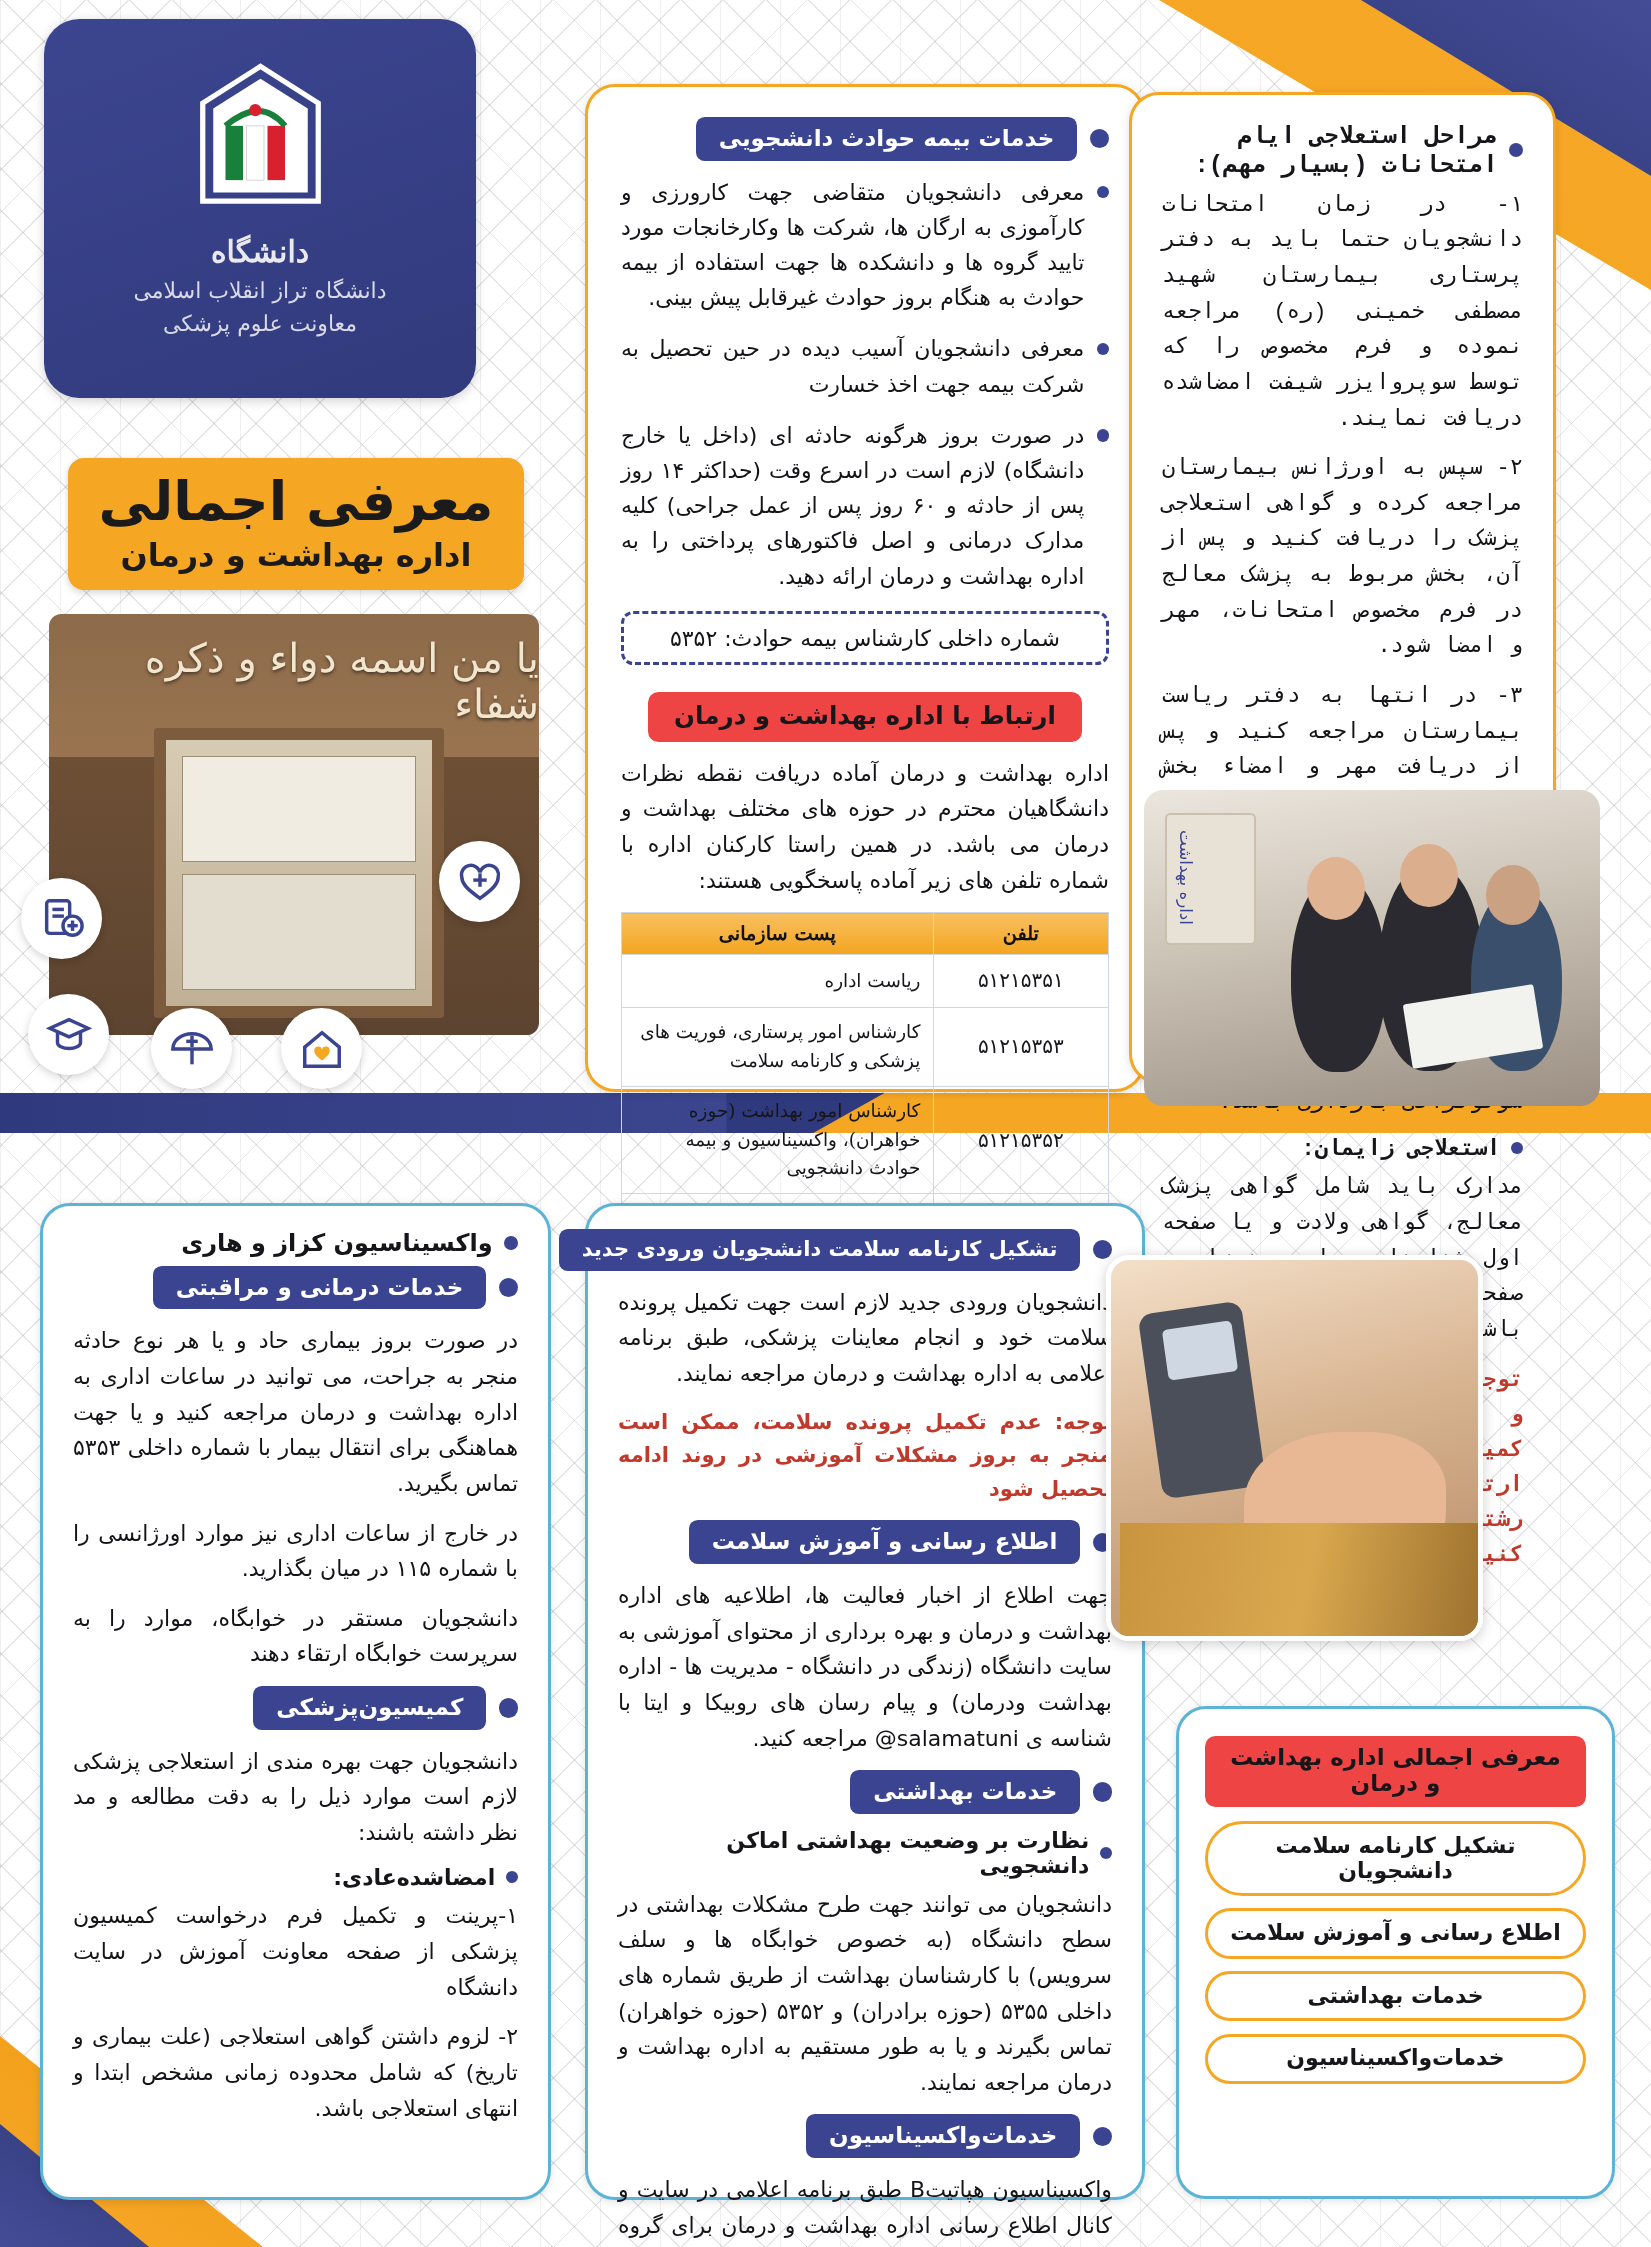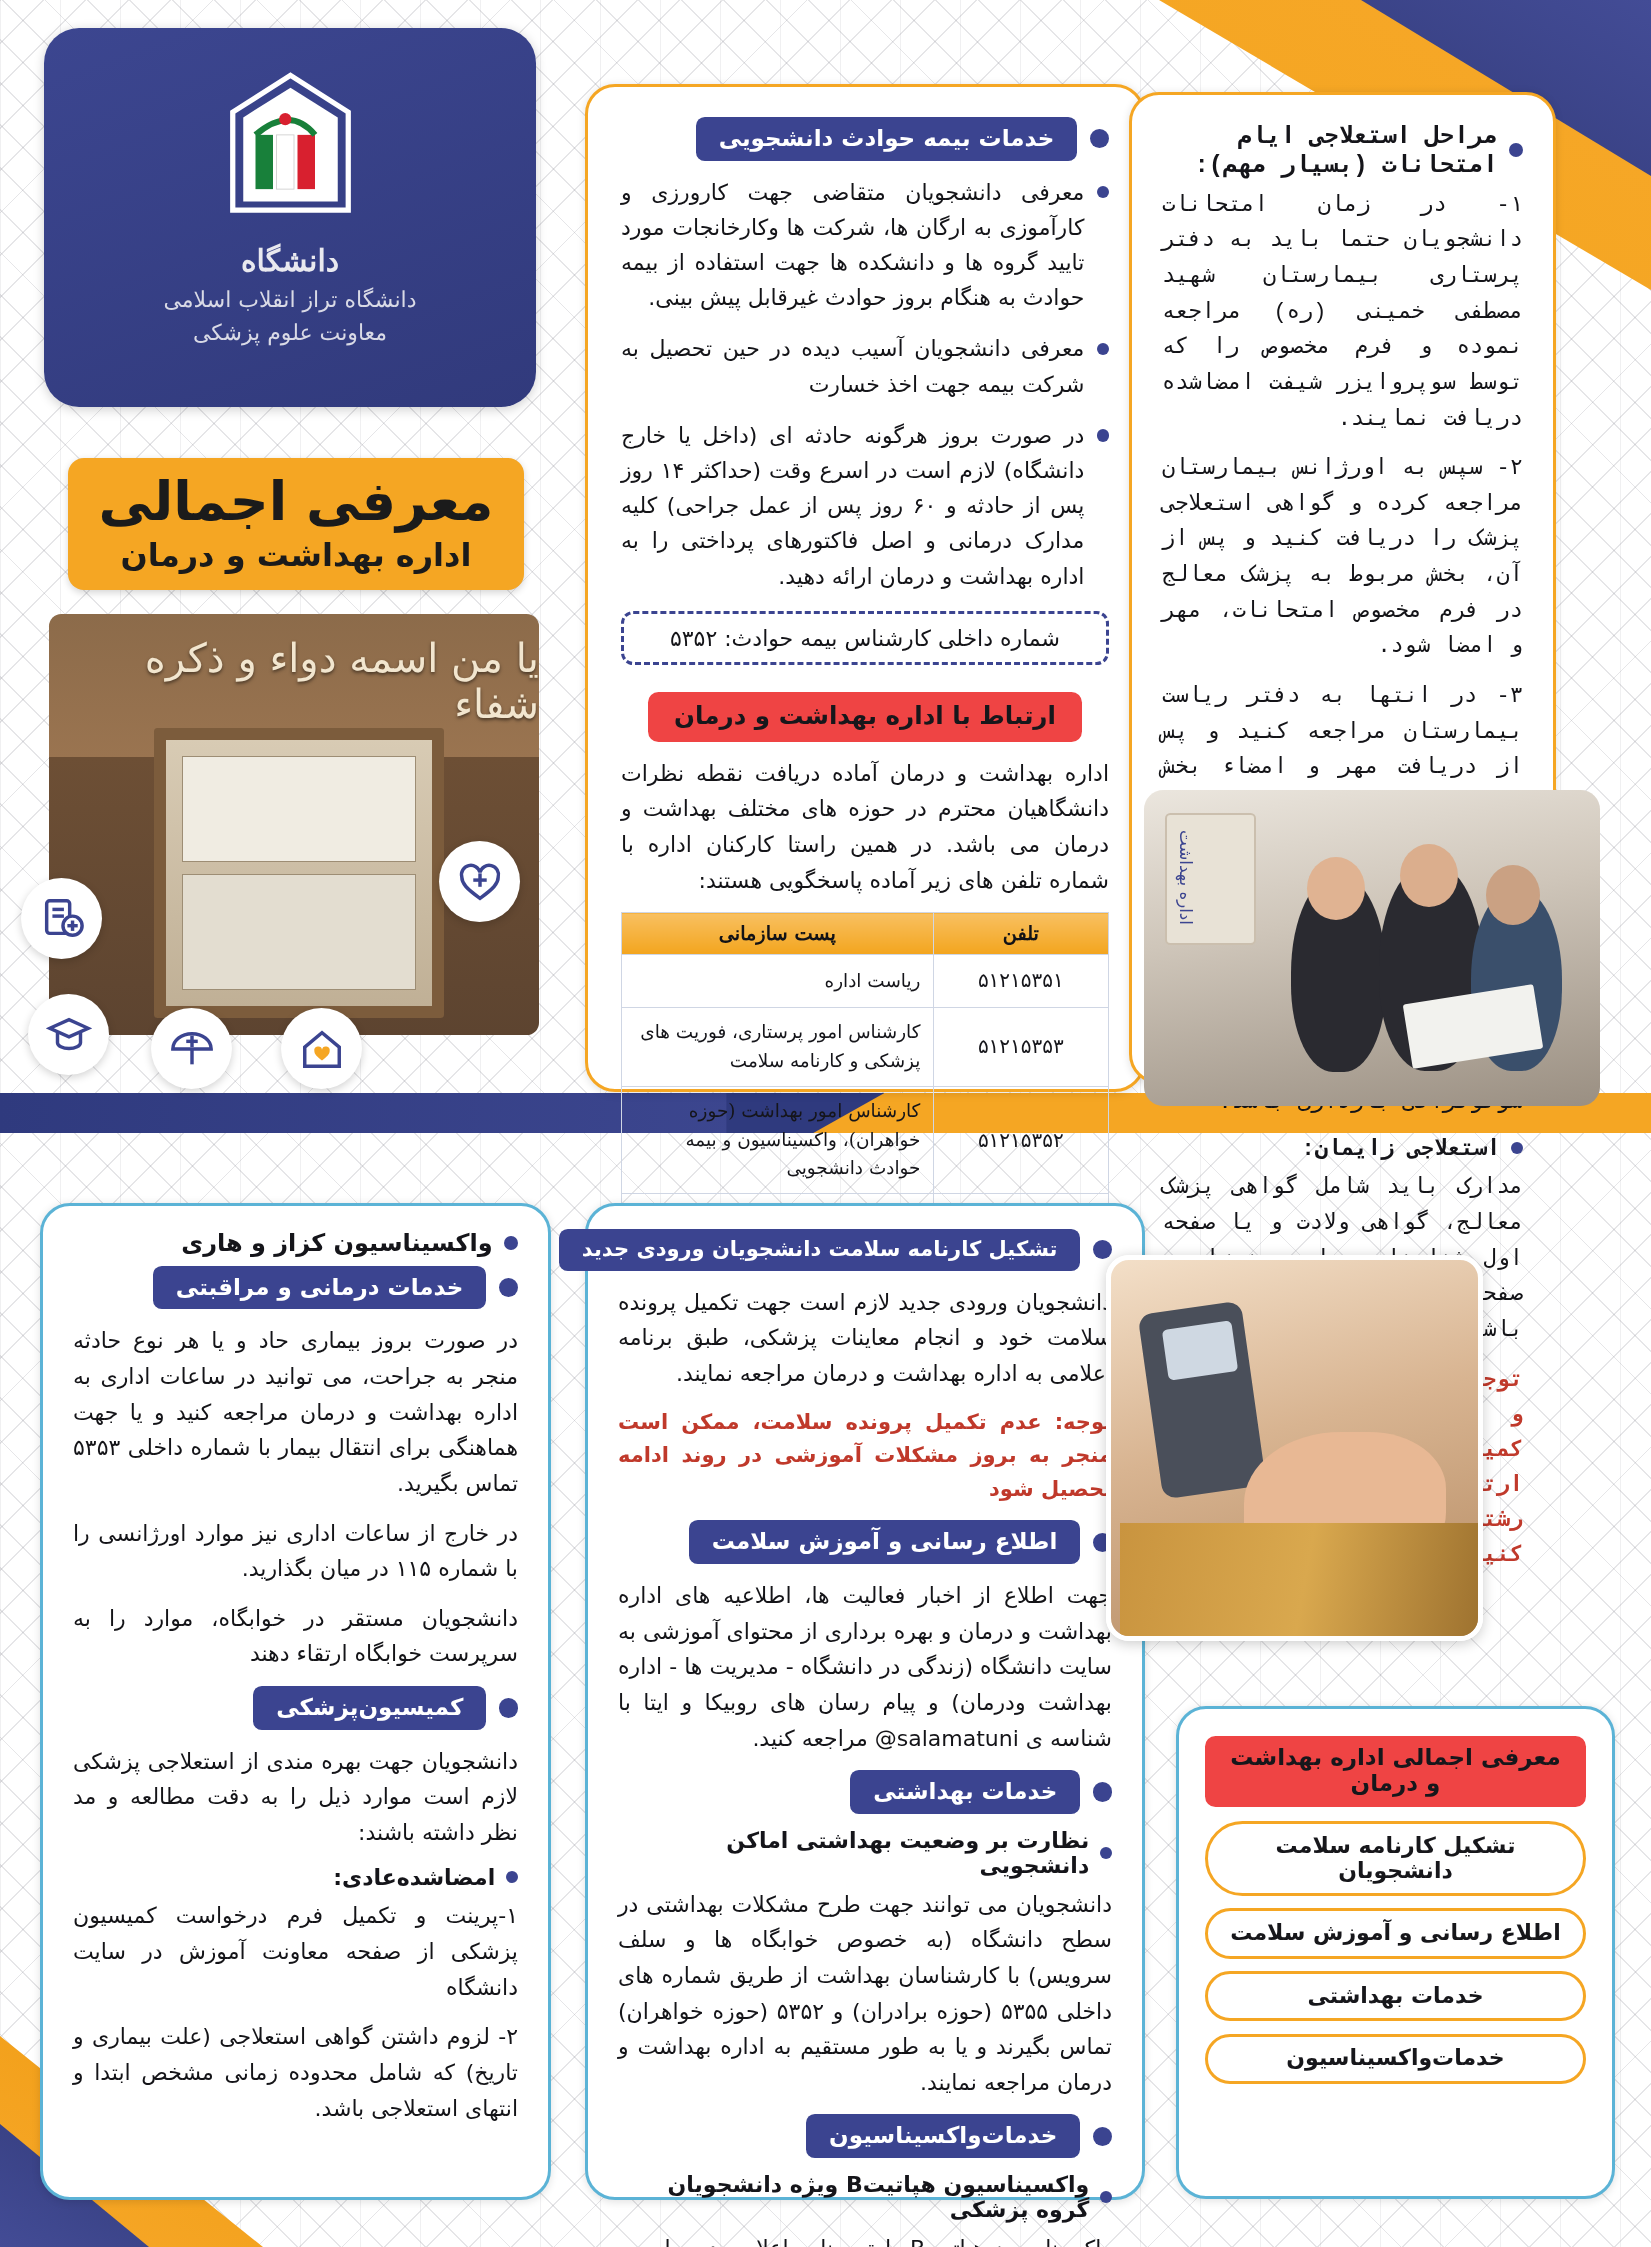--- a/index.html
+++ b/index.html
@@ -58,21 +58,21 @@
   .card{
     position:absolute; background:#fff; z-index:5;
     border-radius:30px;
     box-shadow:0 1.8px 8px rgba(0,0,0,.12);
   }
   .card.orange{ border:3.5px solid #f5a623; }
   .card.blue{ border:3.5px solid #5bb3d6; }
 
   
   .logo-panel{
-    position:absolute; left:44px; top:28px; width:492px; height:379px;
+    position:absolute; left:44px; top:19px; width:432px; height:379px;
     background:linear-gradient(160deg,#3c4690 0%,#313a7c 100%);
     border-radius:35px; z-index:6;
     display:flex; flex-direction:column; align-items:center; justify-content:flex-start;
     padding-top:42px;
     box-shadow:0 2.6px 10.5px rgba(0,0,0,.18);
   }
   .logo-mark{ width:147px; height:156px; position:relative; }
   .logo-script{
     margin-top:12.3px; text-align:center; line-height:1.5;
     font-family:"DejaVu Serif","Liberation Serif",serif;
@@ -448,24 +448,20 @@
     <div class="hd-sub" style="margin-top:3.5px;">
       <div class="dot"></div>
       <span>نظارت بر وضعیت بهداشتی اماکن دانشجویی</span>
     </div>
     <p class="body">دانشجویان می توانند جهت طرح مشکلات بهداشتی در سطح دانشگاه (به خصوص خوابگاه ها و سلف سرویس) با کارشناسان بهداشت از طریق شماره های داخلی ۵۳۵۵ (حوزه برادران) و ۵۳۵۲ (حوزه خواهران) تماس بگیرند و یا به طور مستقیم به اداره بهداشت و درمان مراجعه نمایند.</p>
 
     <div class="hd">
       <div class="dot"></div>
       <div class="bar">خدمات‌واکسیناسیون</div>
     </div>
-    <div class="hd-sub" style="margin-top:3.5px;">
-      <div class="dot"></div>
-      <span>واکسیناسیون هپاتیتB ویژه دانشجویان گروه پزشکی</span>
-    </div>
     <p class="body last">واکسیناسیون هپاتیتB طبق برنامه اعلامی در سایت و کانال اطلاع رسانی اداره بهداشت و درمان برای گروه پزشکی انجام می شود.</p>
   </div>
 </div>
 
 <div class="photo pmid">
   <div style="position:absolute;left:39px;top:47px;width:104px;height:186px;background:#4a4f5a;border-radius:14px;transform:rotate(-8deg);"></div>
   <div style="position:absolute;left:54px;top:65px;width:70px;height:51px;background:#cfd8e2;border-radius:5.3px;transform:rotate(-8deg);"></div>
   <div style="position:absolute;left:133px;top:172px;width:202px;height:149px;background:#e8b894;border-radius:48% 38% 46% 40%;"></div>
   <div style="position:absolute;left:8.8px;top:263px;width:369px;height:123px;background:linear-gradient(100deg,#c9943f 0%,#d9a84e 50%,#9a6f2e 100%);"></div>
 </div>

